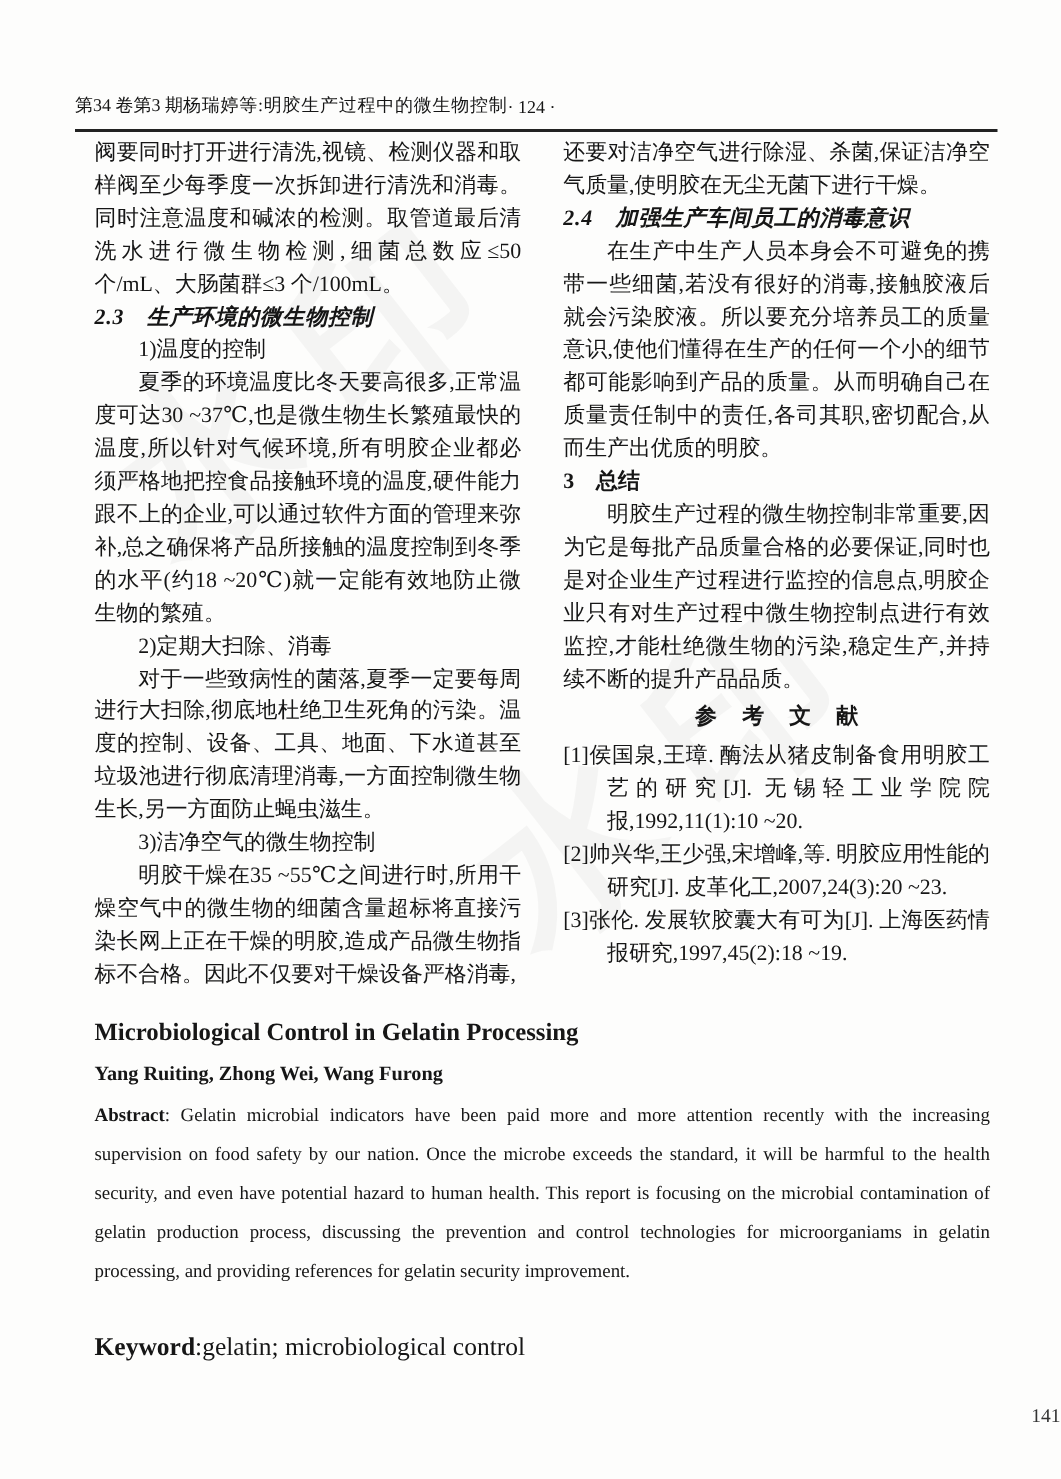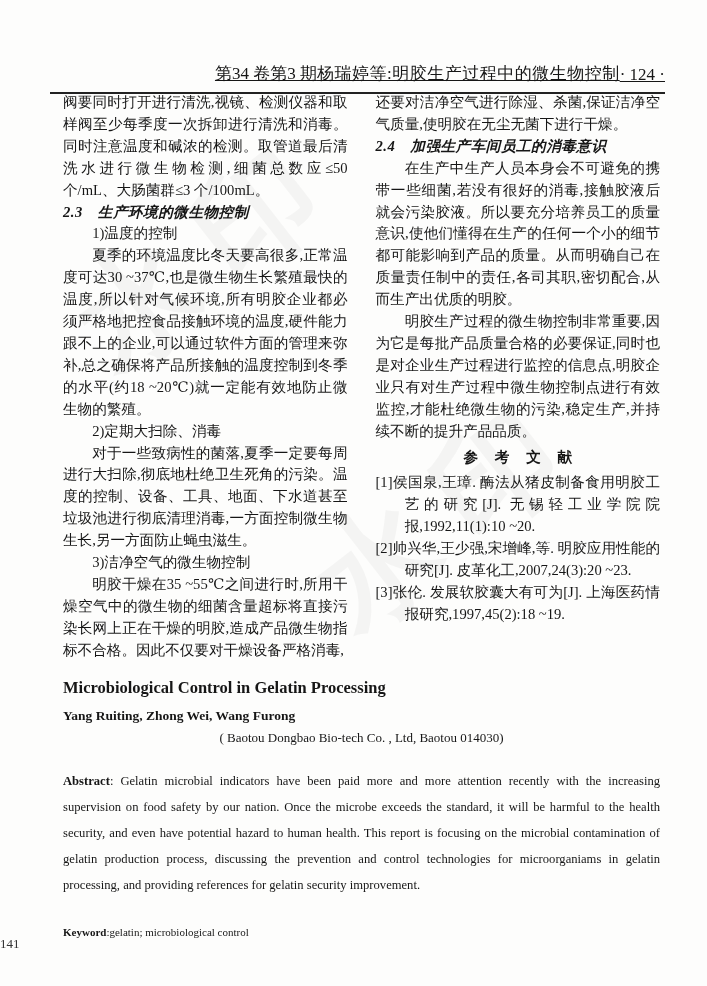--- a/index.html
+++ b/index.html
@@ -11,23 +11,23 @@
 
   
   .watermark { position: absolute; pointer-events: none; opacity: 0.055;
                font-family: "DejaVu Sans", sans-serif; font-weight: bold;
                color: #6a6a6a; white-space: nowrap; }
   .wm1 { top: 170px; left: 60px; font-size: 120px; transform: rotate(-38deg); letter-spacing: 30px; }
   .wm2 { top: 430px; left: 300px; font-size: 120px; transform: rotate(-38deg); letter-spacing: 30px; }
 
   
   .page-header { position: absolute; top: 62px; left: 50px; right: 42px;
-                 display: flex; justify-content: flex-end; align-items: flex-end;
-                 font-size: 17px; padding-bottom: 7px;
-                 border-bottom: 2.5px solid #222; text-decoration: underline; }
+                 display: flex; justify-content: flex-start; align-items: flex-end;
+                 font-size: 12px; padding-bottom: 7px;
+                 border-bottom: 2.5px solid #222; }
   .page-header .center { letter-spacing: 0.5px; }
 
   
   .columns { position: absolute; top: 92px; left: 63px; width: 597px;
              display: flex; gap: 28px; }
   .col { width: 292px; font-size: 14.6px; line-height: 21.9px; text-align: justify; }
 
   .blk-body { text-indent: 2em; }
   .blk-body-noindent { text-indent: 0; }
   .blk-heading-kai { font-style: italic; font-weight: 600; letter-spacing: 0.5px; }
@@ -36,25 +36,25 @@
                    padding: 4px 0 4px 0.45em; }
   .blk-reference { padding-left: 2em; text-indent: -2em; }
 
   
   .english { position: absolute; top: 678px; left: 63px; width: 597px; }
   .en-title { text-align: left; font-weight: bold; font-size: 16.5px; margin-bottom: 10px; }
   .en-authors { font-weight: bold; font-size: 13.5px; margin-bottom: 6px; }
   .en-affil { text-align: center; font-size: 13px; margin-bottom: 22px; }
   .en-abstract { font-size: 12.6px; line-height: 26px; text-align: justify; }
   .en-abstract .lbl, .en-keyword .lbl { font-weight: bold; }
-  .en-keyword { font-size: 11px; margin-top: 28px; }
+  .en-keyword { font-size: 17px; margin-top: 28px; }
 
   
   .page-footer { position: absolute; bottom: 34px; left: 0; width: 100%;
-                 text-align: left; font-size: 13px; color: #333; }
+                 text-align: right; font-size: 13px; color: #333; }
 </style>
 </head>
 <body>
 
 <div class="page">
 
   <div class="watermark wm1">水印</div>
   <div class="watermark wm2">水印</div>
 
   <div class="page-header">
@@ -73,32 +73,32 @@
         <div class="blk blk-body">2)定期大扫除、消毒</div>
         <div class="blk blk-body">对于一些致病性的菌落,夏季一定要每周进行大扫除,彻底地杜绝卫生死角的污染。温度的控制、设备、工具、地面、下水道甚至垃圾池进行彻底清理消毒,一方面控制微生物生长,另一方面防止蝇虫滋生。</div>
         <div class="blk blk-body">3)洁净空气的微生物控制</div>
         <div class="blk blk-body">明胶干燥在35 ~55℃之间进行时,所用干燥空气中的微生物的细菌含量超标将直接污染长网上正在干燥的明胶,造成产品微生物指标不合格。因此不仅要对干燥设备严格消毒,</div>
       </div>
     <div class="col">
 
     <div class="blk blk-body-noindent">还要对洁净空气进行除湿、杀菌,保证洁净空气质量,使明胶在无尘无菌下进行干燥。</div>
         <div class="blk blk-heading-kai">2.4　加强生产车间员工的消毒意识</div>
         <div class="blk blk-body">在生产中生产人员本身会不可避免的携带一些细菌,若没有很好的消毒,接触胶液后就会污染胶液。所以要充分培养员工的质量意识,使他们懂得在生产的任何一个小的细节都可能影响到产品的质量。从而明确自己在质量责任制中的责任,各司其职,密切配合,从而生产出优质的明胶。</div>
+        <div class="blk blk-heading-bold">3　总结</div>
         <div class="blk blk-body">明胶生产过程的微生物控制非常重要,因为它是每批产品质量合格的必要保证,同时也是对企业生产过程进行监控的信息点,明胶企业只有对生产过程中微生物控制点进行有效监控,才能杜绝微生物的污染,稳定生产,并持续不断的提升产品品质。</div>
         <div class="blk blk-ref-title">参 考 文 献</div>
         <div class="blk blk-reference">[1]侯国泉,王璋. 酶法从猪皮制备食用明胶工艺的研究[J]. 无锡轻工业学院院报,1992,11(1):10 ~20.</div>
         <div class="blk blk-reference">[2]帅兴华,王少强,宋增峰,等. 明胶应用性能的研究[J]. 皮革化工,2007,24(3):20 ~23.</div>
         <div class="blk blk-reference">[3]张伦. 发展软胶囊大有可为[J]. 上海医药情报研究,1997,45(2):18 ~19.</div>
       </div>
   </div>
 
   <div class="english">
     <div class="en-title">Microbiological Control in Gelatin Processing</div>
     <div class="en-authors">Yang Ruiting, Zhong Wei, Wang Furong</div>
-    <div class="en-affil">( Baotou Dongbao Bio-tech Co. , Ltd, Baotou 014030)</div>
     <div class="en-abstract">
       <span class="lbl">Abstract</span><span>: Gelatin microbial indicators have been paid more and more attention recently with the increasing supervision on food safety by our nation. Once the microbe exceeds the standard, it will be harmful to the health security, and even have potential hazard to human health. This report is focusing on the microbial contamination of gelatin production process, discussing the prevention and control technologies for microorganiams in gelatin processing, and providing references for gelatin security improvement.</span>
     </div>
     <div class="en-keyword">
       <span class="lbl">Keyword</span><span>:gelatin; microbiological control</span>
     </div>
   </div>
 
   <div class="page-footer">
     <span>141</span>

